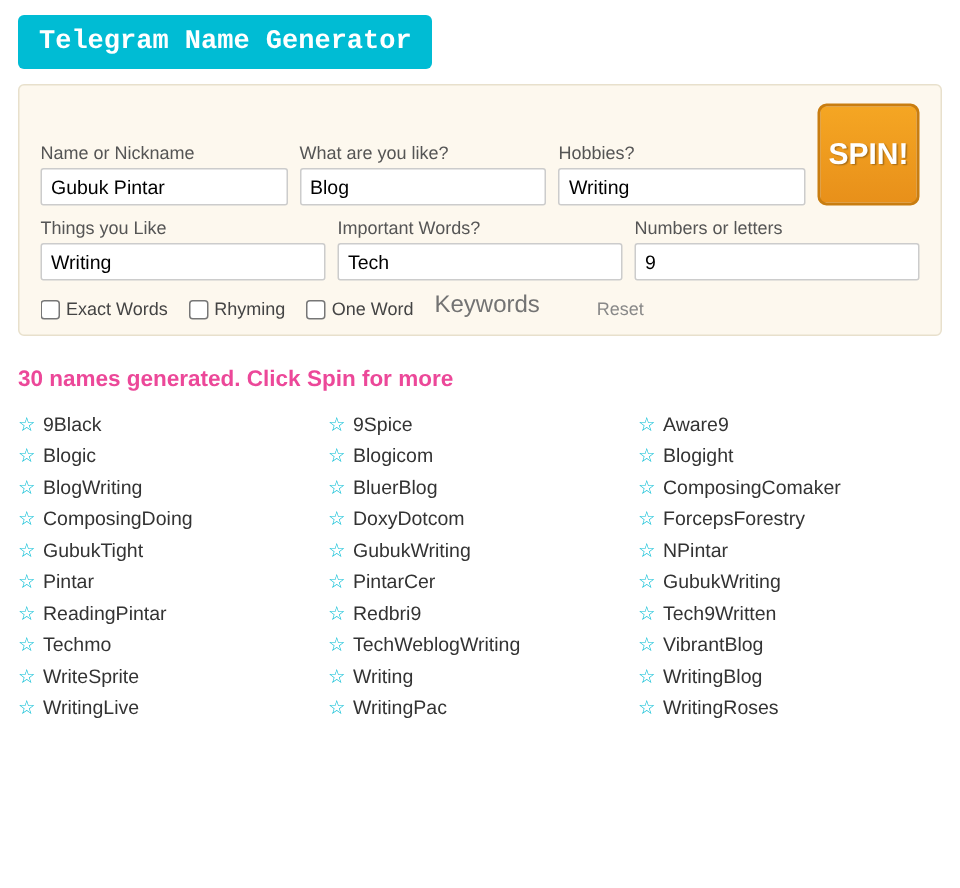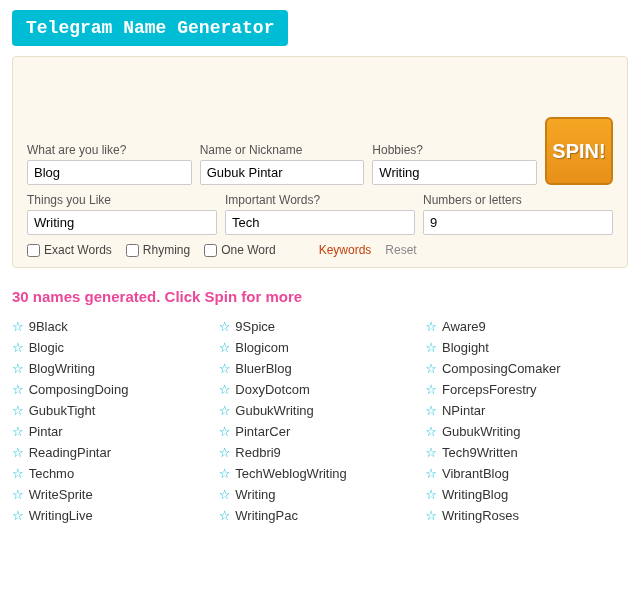--- a/index.html
+++ b/index.html
@@ -69,21 +69,20 @@
       border: 2px solid #c97d10;
       border-radius: 6px;
       width: 68px;
       height: 68px;
       cursor: pointer;
       display: flex;
       align-items: center;
       justify-content: center;
       flex-shrink: 0;
       text-shadow: 1px 1px 1px rgba(0,0,0,0.3);
-      margin-top: 48px;
     }
 
     .options-row {
       display: flex;
       align-items: flex-end;
       gap: 14px;
       margin-top: 4px;
     }
 
     .options-row label {
@@ -93,32 +92,32 @@
       font-size: 12px;
       color: #444;
       cursor: pointer;
     }
 
     .options-row input[type="checkbox"] {
       cursor: pointer;
     }
 
     .keywords-link {
-      color: #c2410c;
+      color: #737373;
       text-decoration: none;
-      font-size: 12px;
-      cursor: pointer;
-      margin-left: 29px;
+      font-size: 16px;
+      cursor: pointer;
     }
 
     .reset-link {
       color: #888;
       text-decoration: none;
       font-size: 12px;
       cursor: pointer;
+      margin-left: 24px;
     }
 
     .results-section {
       margin: 18px 12px 10px;
     }
 
     .results-count {
       color: #ec4899;
       font-size: 15px;
       font-weight: bold;
@@ -151,26 +150,26 @@
 
 <div>
   <div class="header">
     <h1>Telegram Name Generator</h1>
   </div>
 </div>
 
 <div class="form-section">
   <div class="form-row">
     <div class="field-group">
+      <label>Name or Nickname</label>
+      <input type="text" value="Gubuk Pintar" style="">
+    </div>
+    <div class="field-group">
       <label>What are you like?</label>
       <input type="text" value="Blog" style="">
-    </div>
-    <div class="field-group">
-      <label>Name or Nickname</label>
-      <input type="text" value="Gubuk Pintar" style="">
     </div>
     <div class="field-group">
       <label>Hobbies?</label>
       <input type="text" value="Writing" style="">
     </div>
     <button class="spin-btn">SPIN!</button>
   </div>
 
   <div class="form-row">
     <div class="field-group">

